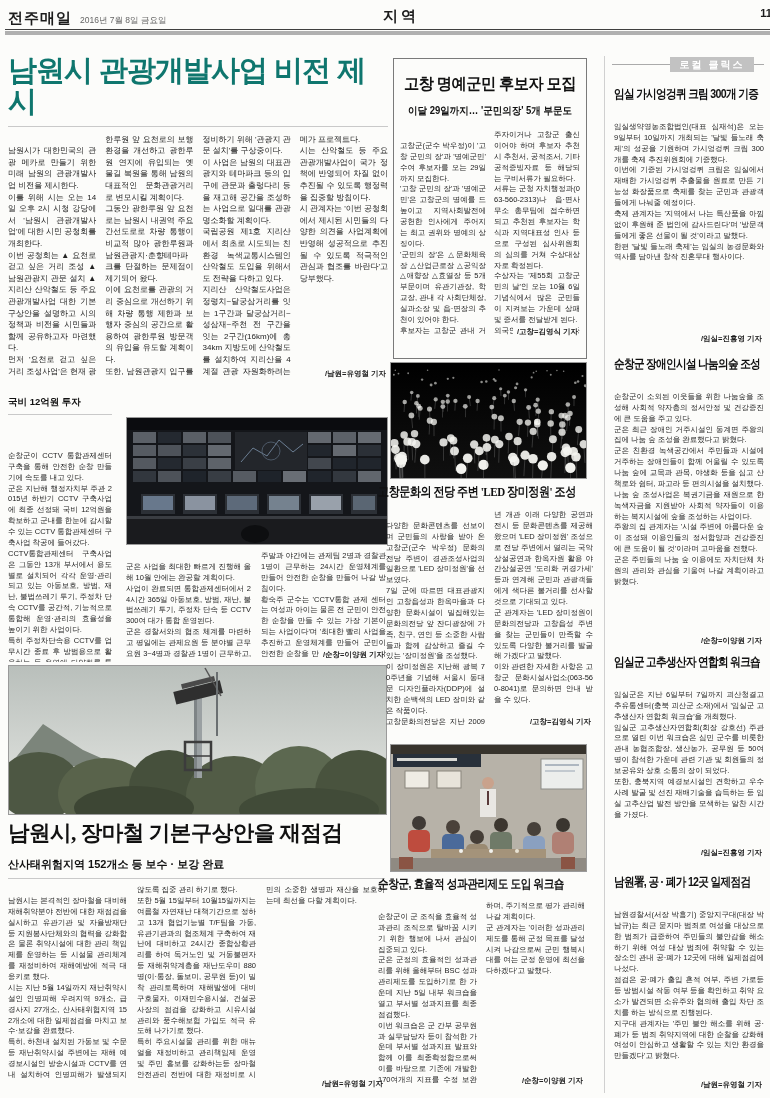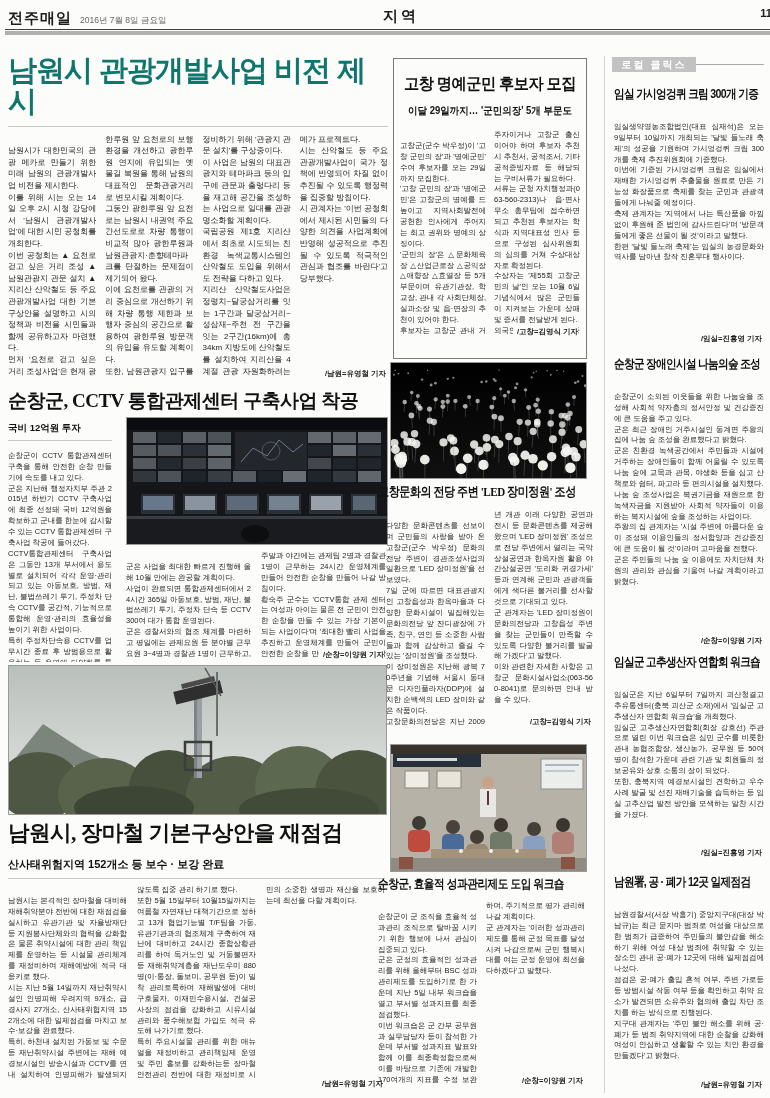--- a/index.html
+++ b/index.html
@@ -84,21 +84,21 @@
 수상자는 '제55회 고창군민의 날'인 오는 10월 6일 기념식에서 많은 군민들이 지켜보는 가운데 상패 및 증서를 전달받게 된다.
 외국인이나 해외교포 등 타지역 인사 중 고창군의 발전과 명예를 드높인 자에게 수여하는 '명예군민증'도 같은 절차로 진행된다.
 한편, 군은 관련 조례에 따라 지역사회 발전에 헌신, 봉사한 인사에게 지난 1986년부터 군민의 장을 수여해왔다.
 지난해까지 136명이 군민의 장을 수여했고, 명예군민증은 지난 2007년에 시작돼 10명에게 수여됐다.</span>
       <span class="byline">/고창=김영식 기자</span>
     </div>
   </div>
 
   <div class="abs v-divider" style="left:604px;top:56px;height:1037px;"></div>
   <div class="abs badge-line" style="left:612px;top:64px;width:152px;"></div>
-  <div class="abs local-badge" style="left:612px;top:57px;width:84px;height:15px;">로컬 클릭스</div>
+  <div class="abs local-badge" style="left:670px;top:57px;width:84px;height:15px;">로컬 클릭스</div>
 
   <div class="abs" style="left:614px;top:86px;width:150px;height:258px;">
     <div class="side-head">임실 가시엉겅퀴 크림 300개 기증</div>
     <div class="copy copy-sm" style="margin-top:8px;height:222px;">
       <span>임실생약영농조합법인(대표 심재석)은 오는 9일부터 10일까지 개최되는 '달빛 들노래 축제'의 성공을 기원하며 가시엉겅퀴 크림 300개를 축제 추진위원회에 기증했다.
 이번에 기증된 가시엉겅퀴 크림은 임실에서 재배한 가시엉겅퀴 추출물을 원료로 만든 기능성 화장품으로 축제를 찾는 군민과 관광객들에게 나눠줄 예정이다.
 축제 관계자는 '지역에서 나는 특산품을 아낌없이 후원해 준 법인에 감사드린다'며 '방문객들에게 좋은 선물이 될 것'이라고 말했다.
 한편 '달빛 들노래 축제'는 임실의 농경문화와 역사를 담아낸 창작 진혼무대 행사이다.</span>
     </div>
     <div class="byline">/임실=진흥영 기자</div>
@@ -131,21 +131,20 @@
     <div class="side-head">남원署, 공 · 폐가 12곳 일제점검</div>
     <div class="copy copy-sm" style="margin-top:8px;height:180px;">
       <span>남원경찰서(서장 박흥기) 중앙지구대(대장 박남규)는 최근 묻지마 범죄로 여성을 대상으로 한 범죄가 급증하여 주민들의 불안감을 해소하기 위해 여성 대상 범죄에 취약할 수 있는 장소인 관내 공·폐가 12곳에 대해 일제점검에 나섰다.
 점검은 공·폐가 출입 흔적 여부, 주변 가로등 등 방범시설 작동 여부 등을 확인하고 취약 요소가 발견되면 소유주와 협의해 출입 차단 조치를 하는 방식으로 진행된다.
 지구대 관계자는 '주민 불안 해소를 위해 공·폐가 등 범죄 취약지역에 대한 순찰을 강화해 여성이 안심하고 생활할 수 있는 치안 환경을 만들겠다'고 밝혔다.</span>
     </div>
     <div class="byline">/남원=유영철 기자</div>
   </div>
 
   <div class="abs" style="left:8px;top:388px;width:380px;">
-    <div class="hl-serif" style="font-size:19px;letter-spacing:-0.5px;">순창군, CCTV 통합관제센터 구축사업 착공</div>
     <div class="subhead" style="font-size:9.5px;margin-top:8px;">국비 12억원 투자</div>
     <div class="rule" style="margin-top:5px;width:104px;"></div>
   </div>
   <div class="abs copy copy-sm" style="left:8px;top:440px;width:104px;height:222px;">
     <span>순창군이 CCTV 통합관제센터 구축을 통해 안전한 순창 만들기에 속도를 내고 있다.
 군은 지난해 행정자치부 주관 2015년 하반기 CCTV 구축사업에 최종 선정돼 국비 12억원을 확보하고 군내를 한눈에 감시할 수 있는 CCTV 통합관제센터 구축사업 착공에 들어갔다.
 CCTV통합관제센터 구축사업은 그동안 13개 부서에서 용도별로 설치되어 각각 운영·관리되고 있는 아동보호, 방범, 재난, 불법쓰레기 투기, 주정차 단속 CCTV를 공간적, 기능적으로 통합해 운영·관리의 효율성을 높이기 위한 사업이다.
 특히 주정차단속용 CCTV를 업무시간 종료 후 방범용으로 활용하는 등 운영에 다양화를 통해 사건·사고 및 재난·재해의 사전 예방에 효율성을 극대화 할 계획이다.</span>
   </div>
 

